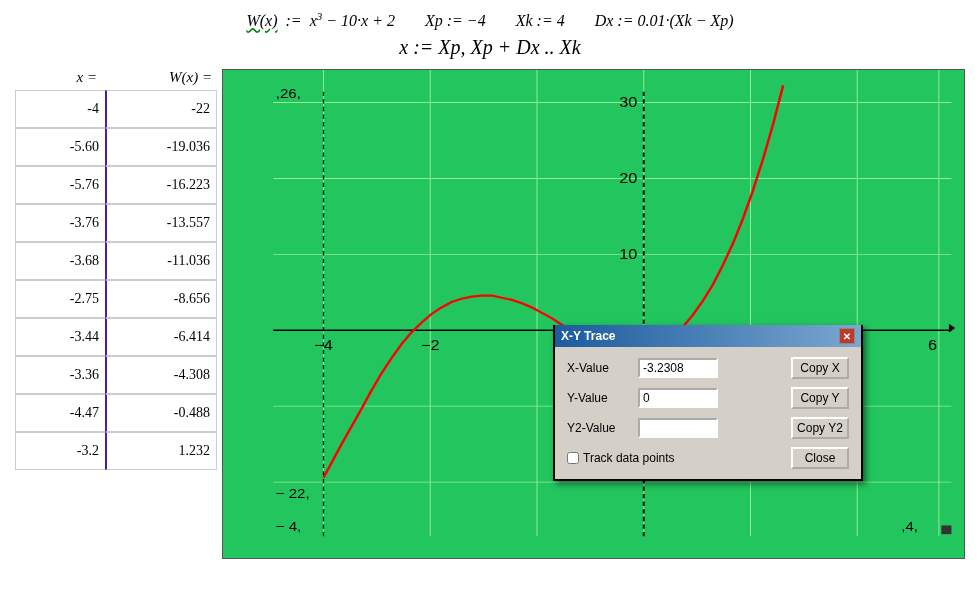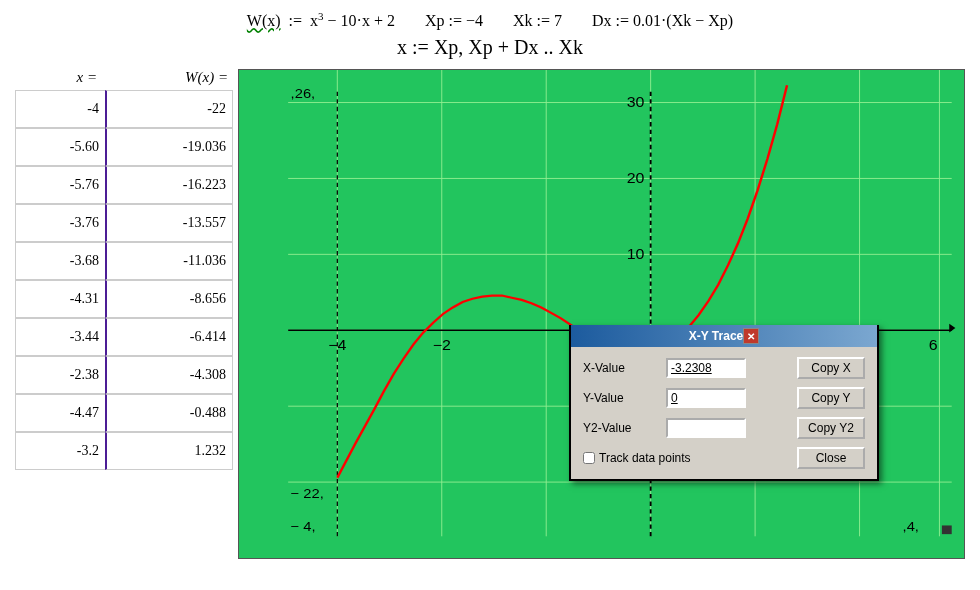--- a/index.html
+++ b/index.html
@@ -34,20 +34,21 @@
       gap: 30px;
       font-size: 16px;
       margin-bottom: 6px;
     }
 
     .formula-line2 {
       font-size: 20px;
     }
 
     .math-text {
+      font-style: italic;
     }
 
     .underline-squiggle {
       text-decoration: underline;
       text-decoration-style: wavy;
       text-decoration-color: green;
     }
 
     sup {
       font-size: 11px;
@@ -71,21 +72,21 @@
       padding-bottom: 4px;
       text-align: right;
       padding-right: 5px;
     }
 
     .col-x {
       width: 90px;
     }
 
     .col-wx {
-      width: 128px;
+      width: 112px;
     }
 
     .col-x .col-header {
       padding-right: 8px;
     }
 
     .col-wx .col-header {
       padding-left: 10px;
     }
 
@@ -138,21 +139,21 @@
       font-size: 12px;
       z-index: 100;
     }
 
     .dialog-titlebar {
       background: linear-gradient(to right, #1c5b9e, #7ba7d0);
       color: #fff;
       padding: 3px 6px;
       display: flex;
       align-items: center;
-      justify-content: center;
+      justify-content: space-between;
       font-size: 12px;
       font-weight: bold;
       height: 22px;
     }
 
     .dialog-close-btn {
       background: #c0392b;
       color: #fff;
       border: 1px solid #888;
       width: 16px;
@@ -167,42 +168,41 @@
 
     .dialog-body {
       padding: 10px 12px;
       background: #d4d0c8;
     }
 
     .dialog-row {
       display: flex;
       align-items: center;
       margin-bottom: 8px;
-      gap: 18px;
+      gap: 6px;
     }
 
     .dialog-label {
       width: 65px;
       font-size: 12px;
       font-family: Arial, sans-serif;
     }
 
     .dialog-input {
       width: 80px;
       height: 20px;
       border: 2px inset #fff;
       background: #fff;
       font-size: 12px;
       font-family: Arial, sans-serif;
       padding: 1px 3px;
-      text-decoration: underline;
     }
 
     .dialog-btn {
-      width: 68px;
+      width: 58px;
       height: 22px;
       background: #d4d0c8;
       border: 2px outset #fff;
       font-size: 12px;
       font-family: Arial, sans-serif;
       cursor: pointer;
       margin-left: auto;
     }
 
     .dialog-footer {
@@ -239,42 +239,42 @@
 
 <div class="main-container">
 
   <div class="formula-area">
     <div class="formula-line1">
       <span class="math-text">
         <span class="underline-squiggle">W(x)</span>
         &nbsp;:=&nbsp; x<sup>3</sup> − 10·x + 2
       </span>
       <span class="math-text">Xp := −4</span>
-      <span class="math-text">Xk := 7</span>
+      <span class="math-text">Xk := 4</span>
       <span class="math-text">Dx := 0.01·(Xk − Xp)</span>
     </div>
     <div class="formula-line2">
       <span class="math-text">x := Xp, Xp + Dx .. Xk</span>
     </div>
   </div>
 
   <div class="content-area">
 
     <div class="left-panel">
 
       <div class="data-col col-x">
         <div class="col-header">x =</div>
         <div class="data-cell">-4</div>
         <div class="data-cell">-5.60</div>
         <div class="data-cell">-5.76</div>
         <div class="data-cell">-3.76</div>
         <div class="data-cell">-3.68</div>
-        <div class="data-cell">-4.31</div>
+        <div class="data-cell">-2.75</div>
         <div class="data-cell">-3.44</div>
-        <div class="data-cell">-2.38</div>
+        <div class="data-cell">-3.36</div>
         <div class="data-cell">-4.47</div>
         <div class="data-cell">-3.2</div>
       </div>
 
       <div class="data-col col-wx">
         <div class="col-header" style="padding-left:10px;">W(x) =</div>
         <div class="data-cell">-22</div>
         <div class="data-cell">-19.036</div>
         <div class="data-cell">-16.223</div>
         <div class="data-cell">-13.557</div>

